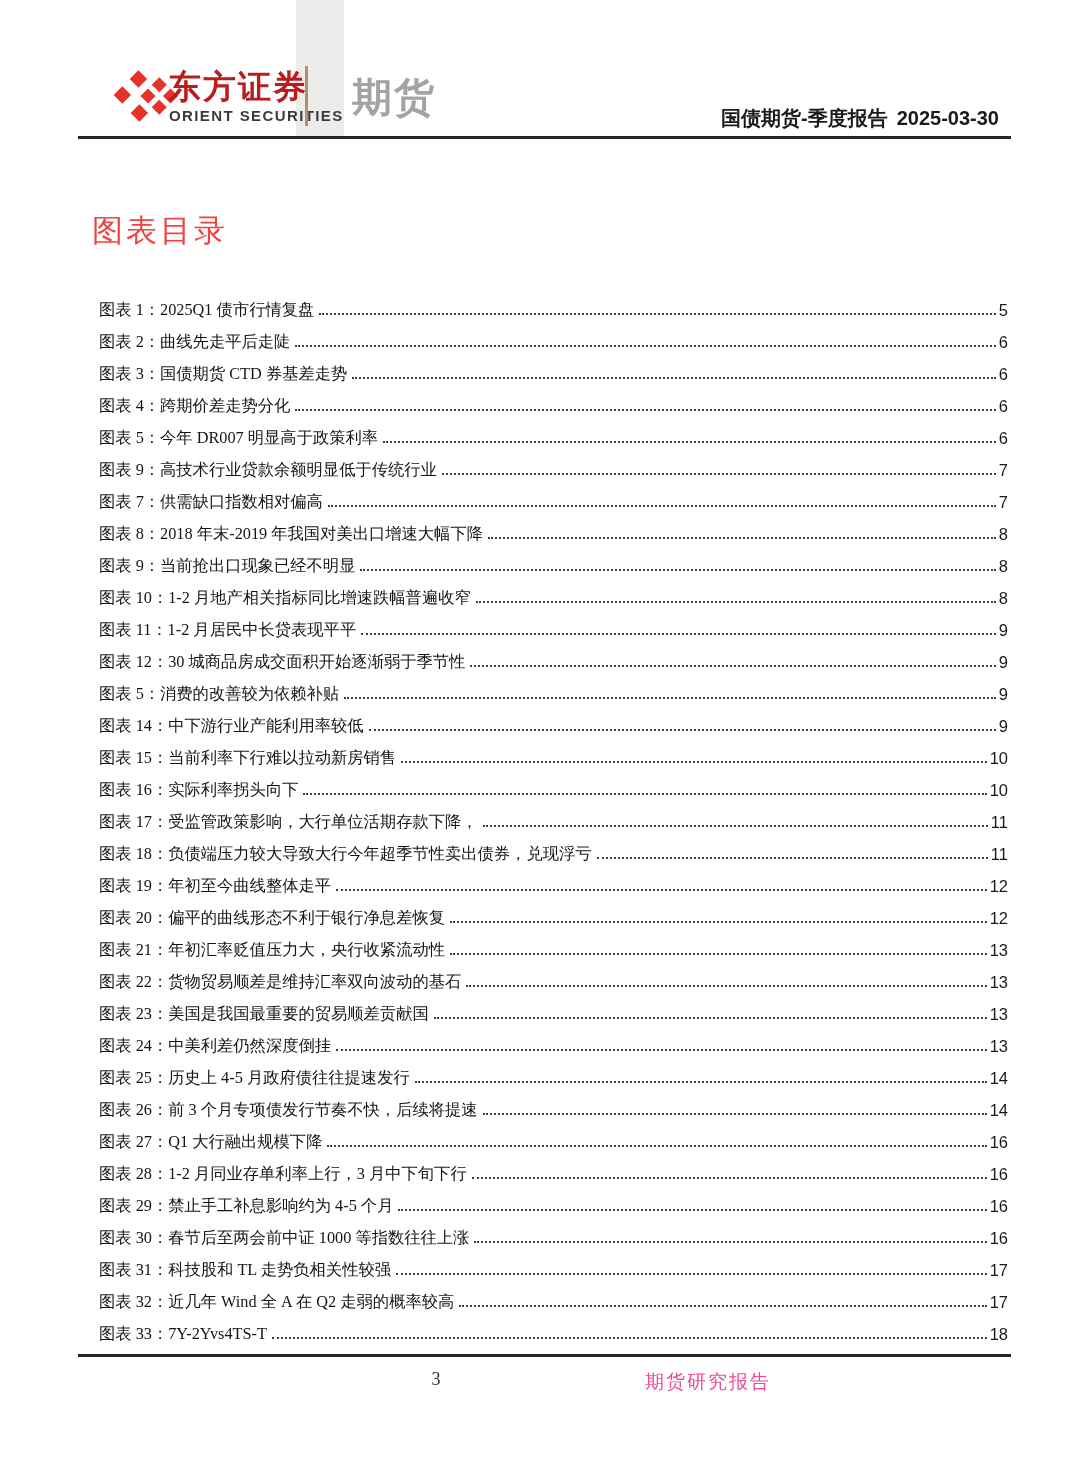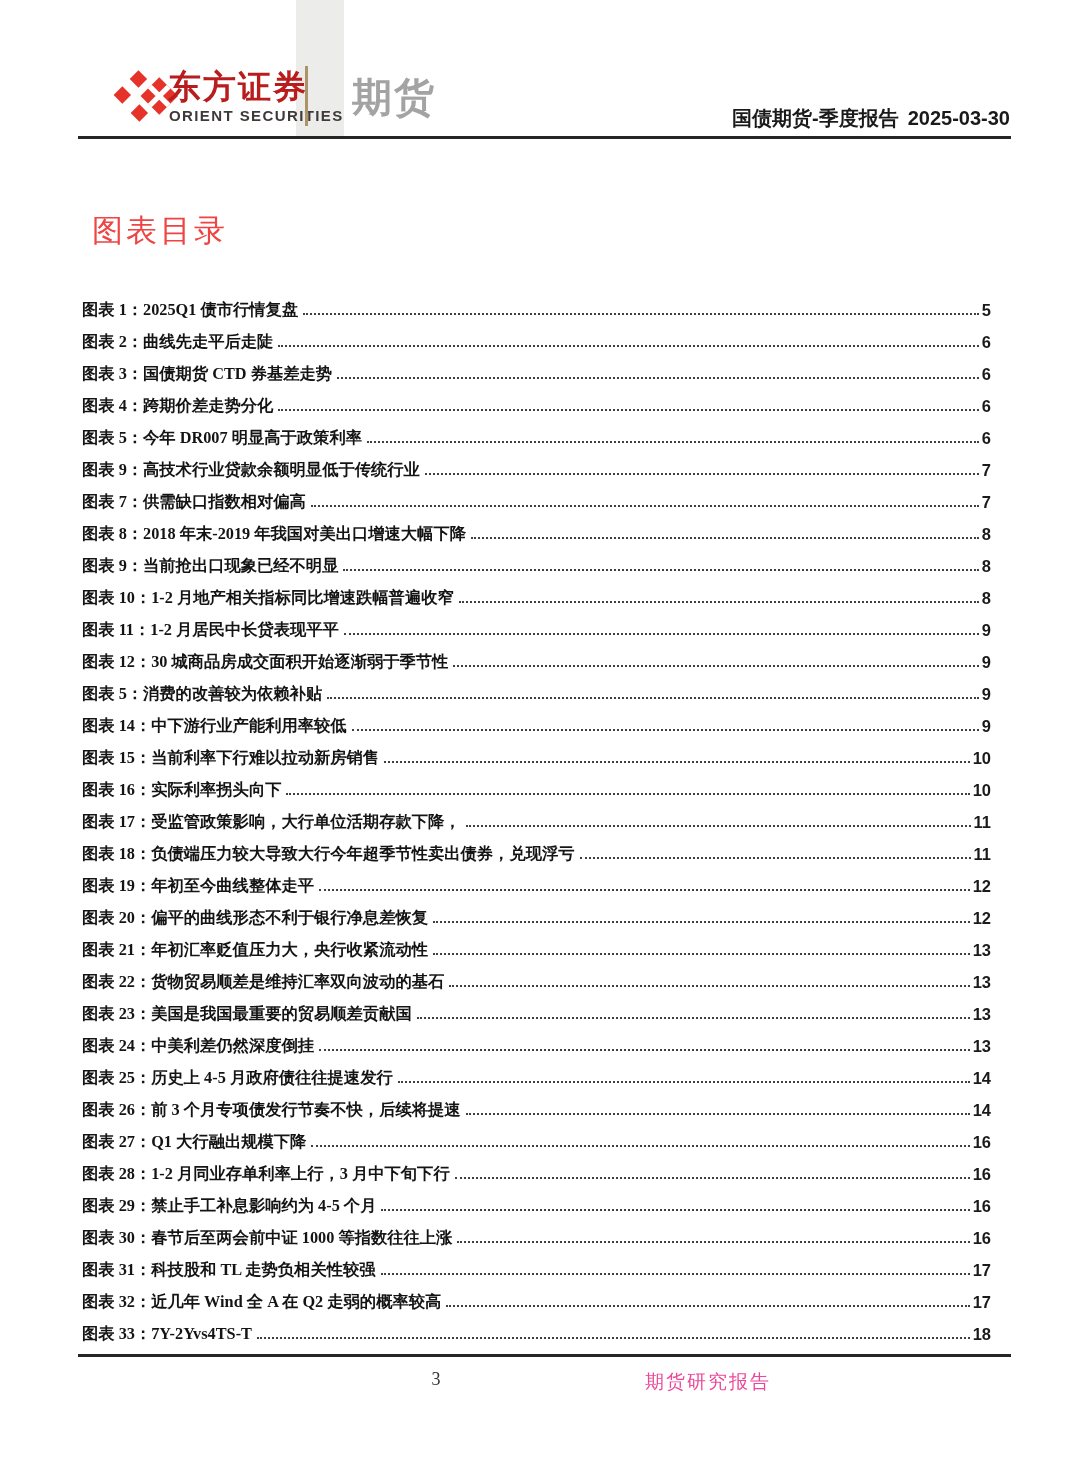--- a/index.html
+++ b/index.html
@@ -10,31 +10,31 @@
   
   .gray-band { position:absolute; left:296px; top:0; width:48px; height:137px; background:#ececea; }
   .gold-divider { position:absolute; left:305px; top:66px; width:3px; height:60px; background:#ad9468; }
   .logo-mark { position:absolute; left:110px; top:66px; width:72px; height:60px; }
   .brand-cn { position:absolute; left:168px; top:68px; font-family:"Liberation Sans","DejaVu Sans",sans-serif;
               font-size:33px; font-weight:900; color:#b91c1c; letter-spacing:2px; line-height:38px; }
   .brand-en { position:absolute; left:169px; top:107px; font-family:"Liberation Sans","DejaVu Sans",sans-serif;
               font-size:15px; font-weight:700; color:#3e3a39; letter-spacing:1.4px; }
   .division { position:absolute; left:352px; top:70px; font-family:Liberation Mono, monospace;
               font-size:40px; font-weight:800; color:#a3a3a3; letter-spacing:2px; }
-  .report-meta { position:absolute; right:70px; top:105px; font-family:"Liberation Sans","DejaVu Sans",sans-serif;
+  .report-meta { position:absolute; right:81px; top:105px; font-family:"Liberation Sans","DejaVu Sans",sans-serif;
               font-size:20px; font-weight:700; color:#1a1a1a; white-space:nowrap; }
   .report-meta .date { margin-left:9px; }
   .header-rule { position:absolute; left:78px; top:136px; width:933px; height:3px; background:#262626; }
 
   
   .doc-title { position:absolute; left:92px; top:210px; font-size:31px; font-weight:400;
                color:#ef4444; letter-spacing:3px; }
 
   
-  .toc-list { position:absolute; left:82px; top:300px; width:909px;font-weight:bold; }
+  .toc-list { position:absolute; left:99px; top:300px; width:909px; }
   .toc-row { display:flex; align-items:flex-start; height:32px; cursor:pointer; }
   .toc-label { font-size:16.3px; color:#141414; line-height:20px; white-space:nowrap; }
   .toc-dots { flex:1; height:15px; margin:0 3px 0 5px; border-bottom:2px dotted #3f3f3f; }
   .toc-page { font-family:"Liberation Sans","DejaVu Sans",sans-serif; font-size:16.5px;
               color:#1a1a1a; line-height:20px; }
 
   
   .footer-rule { position:absolute; left:78px; top:1354px; width:933px; height:3px; background:#262626; }
   .footer-page { position:absolute; left:416px; top:1369px; width:40px; text-align:center;
                  font-size:18px; color:#333333; }

